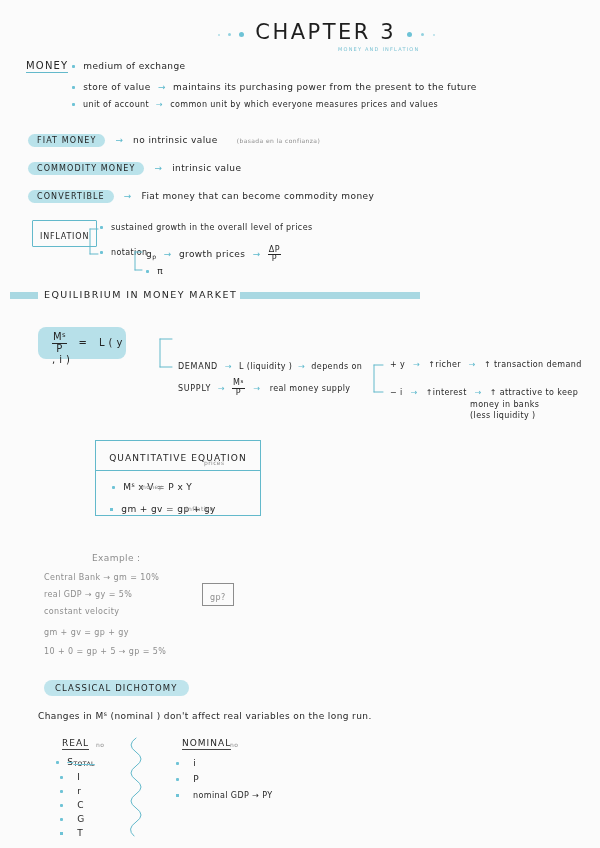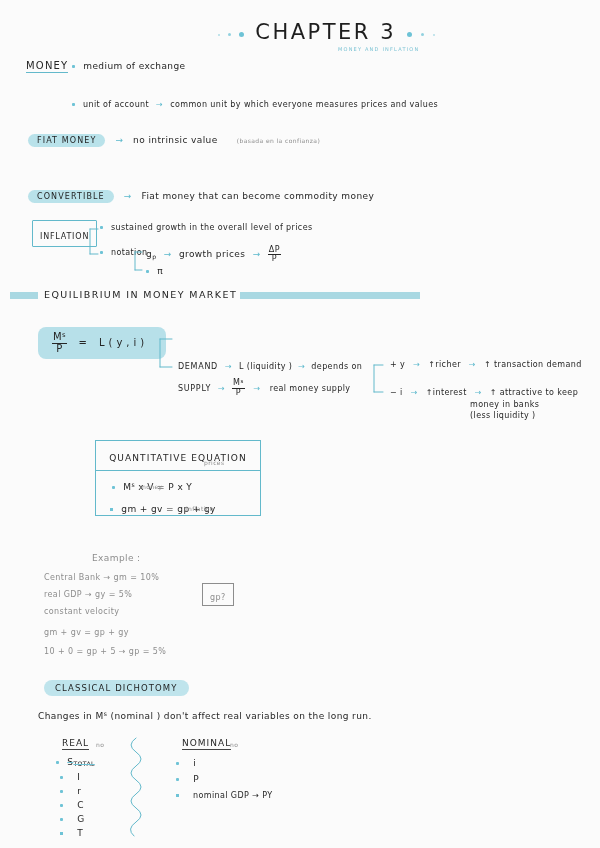--- a/index.html
+++ b/index.html
@@ -89,35 +89,46 @@
   </div>
   <div class="abs subtitle hw" style="left:338px;top:46px;">MONEY AND INFLATION</div>
 
   <div class="abs hw t10 ink uline" style="left:26px;top:60px;letter-spacing:1.2px;">MONEY</div>
 
   <div class="abs hw t9 ink" style="left:72px;top:61px;">
     <span class="bul"></span>
     <span>medium of exchange</span>
   </div>
 
+  <div class="abs hw t9 ink" style="left:72px;top:82px;">
+    <span class="bul"></span>
+    <span>store of value</span>
+    <span class="teal" style="margin:0 4px;">→</span>
+    <span>maintains its purchasing power from the present to the future</span>
+  </div>
 
   <div class="abs hw t8 ink" style="left:72px;top:100px;">
     <span class="bul"></span>
     <span>unit of account</span>
     <span class="teal" style="margin:0 4px;">→</span>
     <span>common unit by which everyone measures prices and values</span>
   </div>
 
   <div class="abs" style="left:28px;top:128px;">
     <span class="chip hw">FIAT MONEY</span>
     <span class="teal t9" style="margin:0 5px;">→</span>
     <span class="hw t9 ink">no intrinsic value</span>
     <span class="hw t6 grey" style="margin-left:14px;">(basada en la confianza)</span>
   </div>
 
+  <div class="abs" style="left:28px;top:156px;">
+    <span class="chip hw">COMMODITY MONEY</span>
+    <span class="teal t9" style="margin:0 5px;">→</span>
+    <span class="hw t9 ink">intrinsic value</span>
+  </div>
 
   <div class="abs" style="left:28px;top:184px;">
     <span class="chip hw">CONVERTIBLE</span>
     <span class="teal t9" style="margin:0 5px;">→</span>
     <span class="hw t9 ink">Fiat money that can become commodity money</span>
   </div>
 
   <div class="abs box" style="left:32px;top:220px;padding:3px 7px;border-radius:1px;">
     <span class="hw t8 ink" style="letter-spacing:.8px;">INFLATION</span>
   </div>
@@ -157,21 +168,21 @@
 
   <div class="abs hw t9 ink" style="left:146px;top:266px;">
     <span class="bul"></span>
     <span>π</span>
   </div>
 
   <div class="abs barseg" style="left:10px;top:292px;width:28px;"></div>
   <div class="abs hw headline" style="left:44px;top:289px;">EQUILIBRIUM IN MONEY MARKET</div>
   <div class="abs barseg" style="left:240px;top:292px;width:180px;"></div>
 
-  <div class="abs boxfill" style="left:38px;top:327px;width:128px;height:32px;">
+  <div class="abs boxfill" style="left:38px;top:327px;width:88px;height:32px;">
     <div class="hw t10 ink" style="position:absolute;left:14px;top:5px;">
       <span class="frac">
         <span class="num"><span>M</span><span class="sup">s</span></span>
         <span class="den">P</span>
       </span>
       <span style="margin:0 8px;">=</span>
       <span>L ( y , i )</span>
     </div>
   </div>
 

